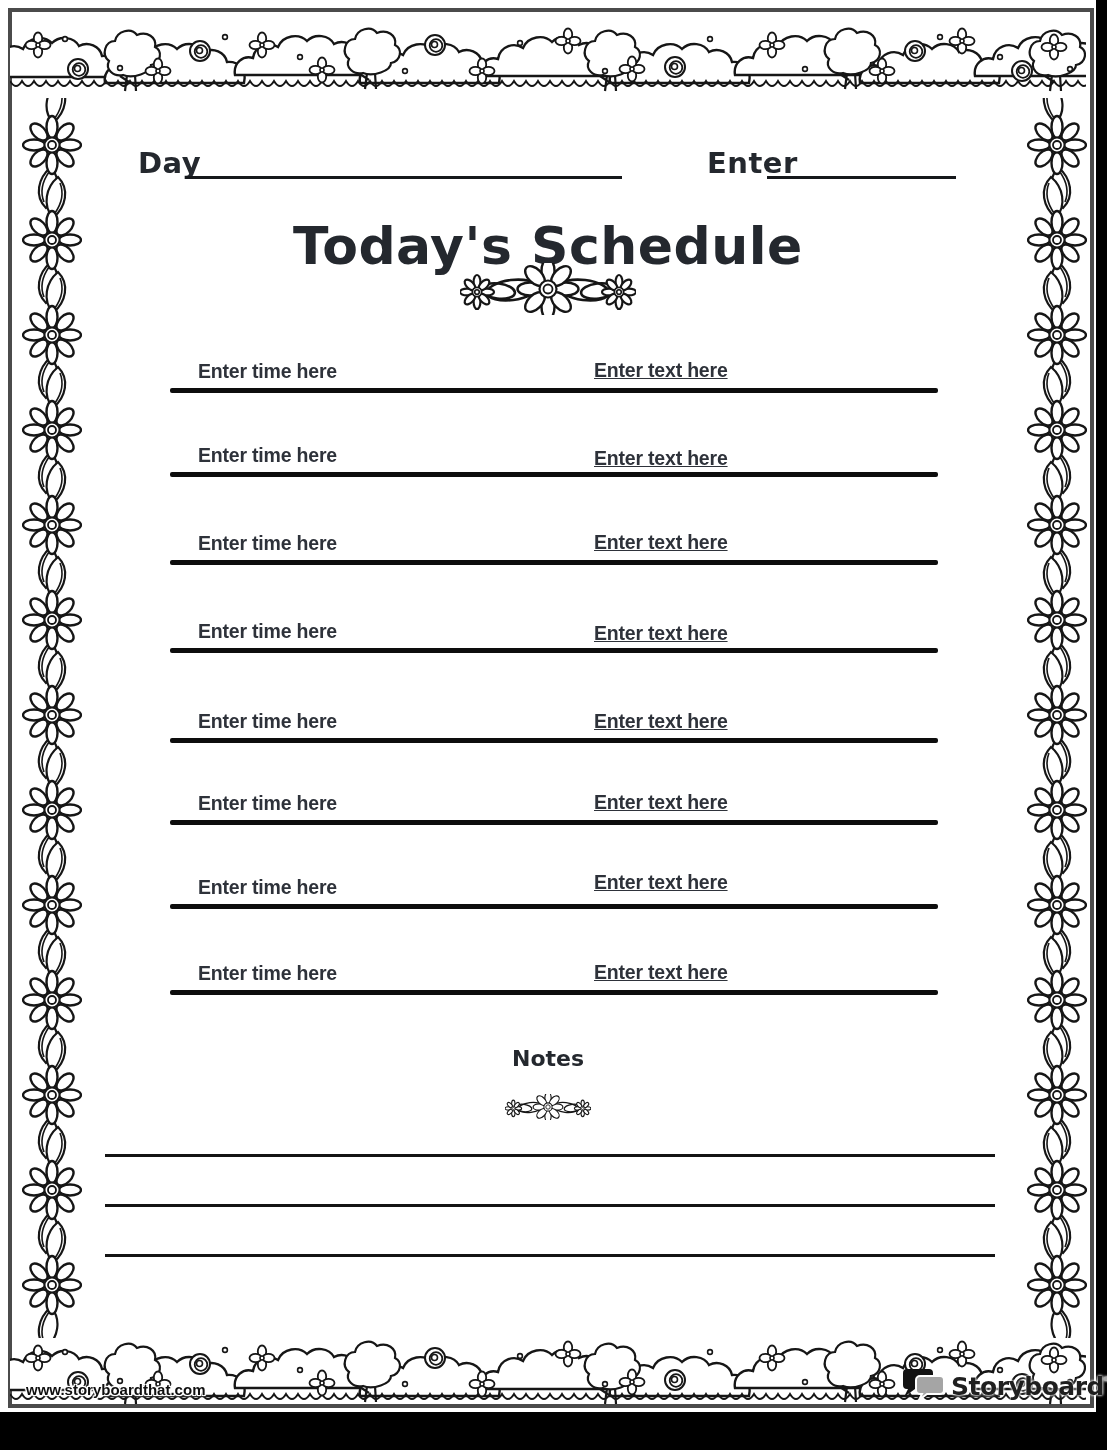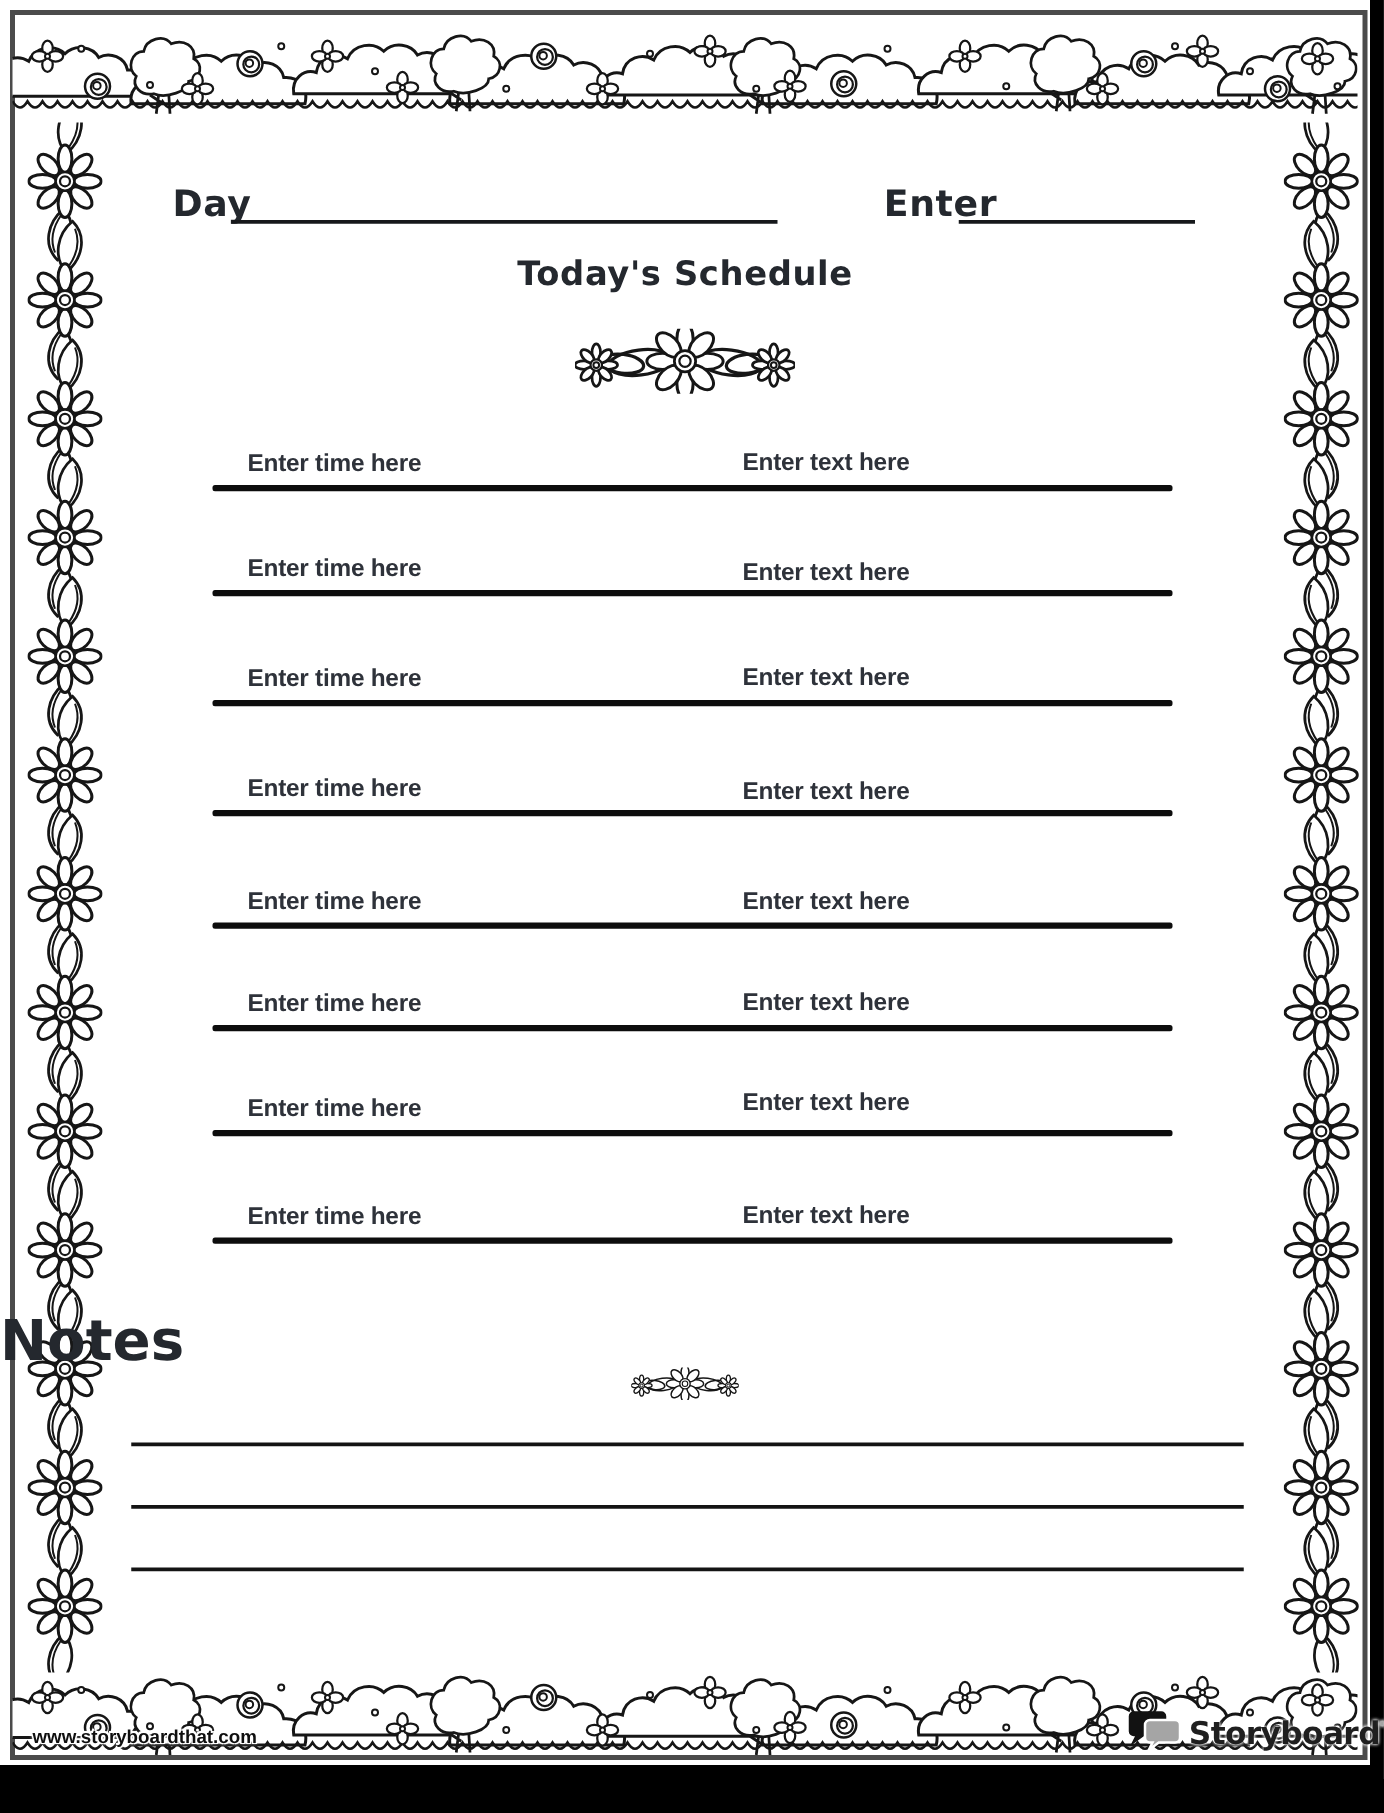--- a/index.html
+++ b/index.html
@@ -15,36 +15,36 @@
   .chain{position:absolute;top:98px;width:60px;height:1240px;}
   .chain-left{left:22px;}
   .chain-right{left:1027px;transform:scaleX(-1);}
   .hand{font-family:"DejaVu Sans",sans-serif;font-weight:700;color:#24282e;}
   .field-label{position:absolute;font-size:29px;letter-spacing:0.5px;}
   .day-label{left:138px;top:146px;}
   .date-label{left:707px;top:146px;}
   .blank{position:absolute;background:#16181b;height:3px;}
   .day-line{left:185px;top:176px;width:437px;}
   .date-line{left:767px;top:176px;width:189px;}
-  .title{position:absolute;left:0;top:204px;width:1096px;text-align:center;
-         font-size:27px;letter-spacing:0.5px;}
+  .title{position:absolute;left:0;top:216px;width:1096px;text-align:center;
+         font-size:52px;letter-spacing:0.5px;}
   .divider-lg{position:absolute;left:460px;top:263px;}
   .divider-sm{position:absolute;left:505px;top:1094px;}
   .row-time,.row-text{position:absolute;font-family:"Liberation Sans",sans-serif;
         font-weight:700;font-size:19.5px;color:#2e323a;letter-spacing:-0.2px;}
   .row-time{left:198px;}
-  .row-text{left:594px;}
+  .row-text{left:594px;text-decoration:underline;}
   .row-line{position:absolute;left:170px;width:768px;height:5px;background:#0d0d0d;border-radius:2px;}
   .t0{top:360px;} .t1{top:444px;} .t2{top:532px;} .t3{top:620px;}
   .t4{top:710px;} .t5{top:792px;} .t6{top:876px;} .t7{top:962px;}
   .x0{top:359px;} .x1{top:447px;} .x2{top:531px;} .x3{top:622px;}
   .x4{top:710px;} .x5{top:791px;} .x6{top:871px;} .x7{top:961px;}
   .l0{top:388px;} .l1{top:472px;} .l2{top:560px;} .l3{top:648px;}
   .l4{top:738px;} .l5{top:820px;} .l6{top:904px;} .l7{top:990px;}
-  .notes-title{position:absolute;left:0;top:1046px;width:1096px;text-align:left;font-size:45px;}
+  .notes-title{position:absolute;left:0;top:1046px;width:1096px;text-align:center;font-size:22px;}
   .note-line{position:absolute;left:105px;width:890px;height:3px;background:#141414;}
   .n0{top:1154px;} .n1{top:1204px;} .n2{top:1254px;}
   .site-url{position:absolute;left:26px;top:1381px;font-family:"Liberation Sans",sans-serif;
      font-weight:700;font-size:15px;color:#0f0f0f;
      text-shadow:0 0 3px #fff,0 0 3px #fff,1px 1px 0 #fff,-1px -1px 0 #fff,1px -1px 0 #fff,-1px 1px 0 #fff;}
   .brand{position:absolute;left:901px;top:1367px;height:38px;display:flex;align-items:center;}
   .brand-text{font-size:25px;font-weight:600;letter-spacing:-0.5px;margin-left:4px;
      text-shadow:0 0 3px #fff,0 0 3px #fff;}
   .brand-black{color:#1f1f1f;text-align:center;}
   .brand-gray{color:#a5a5a5;}

